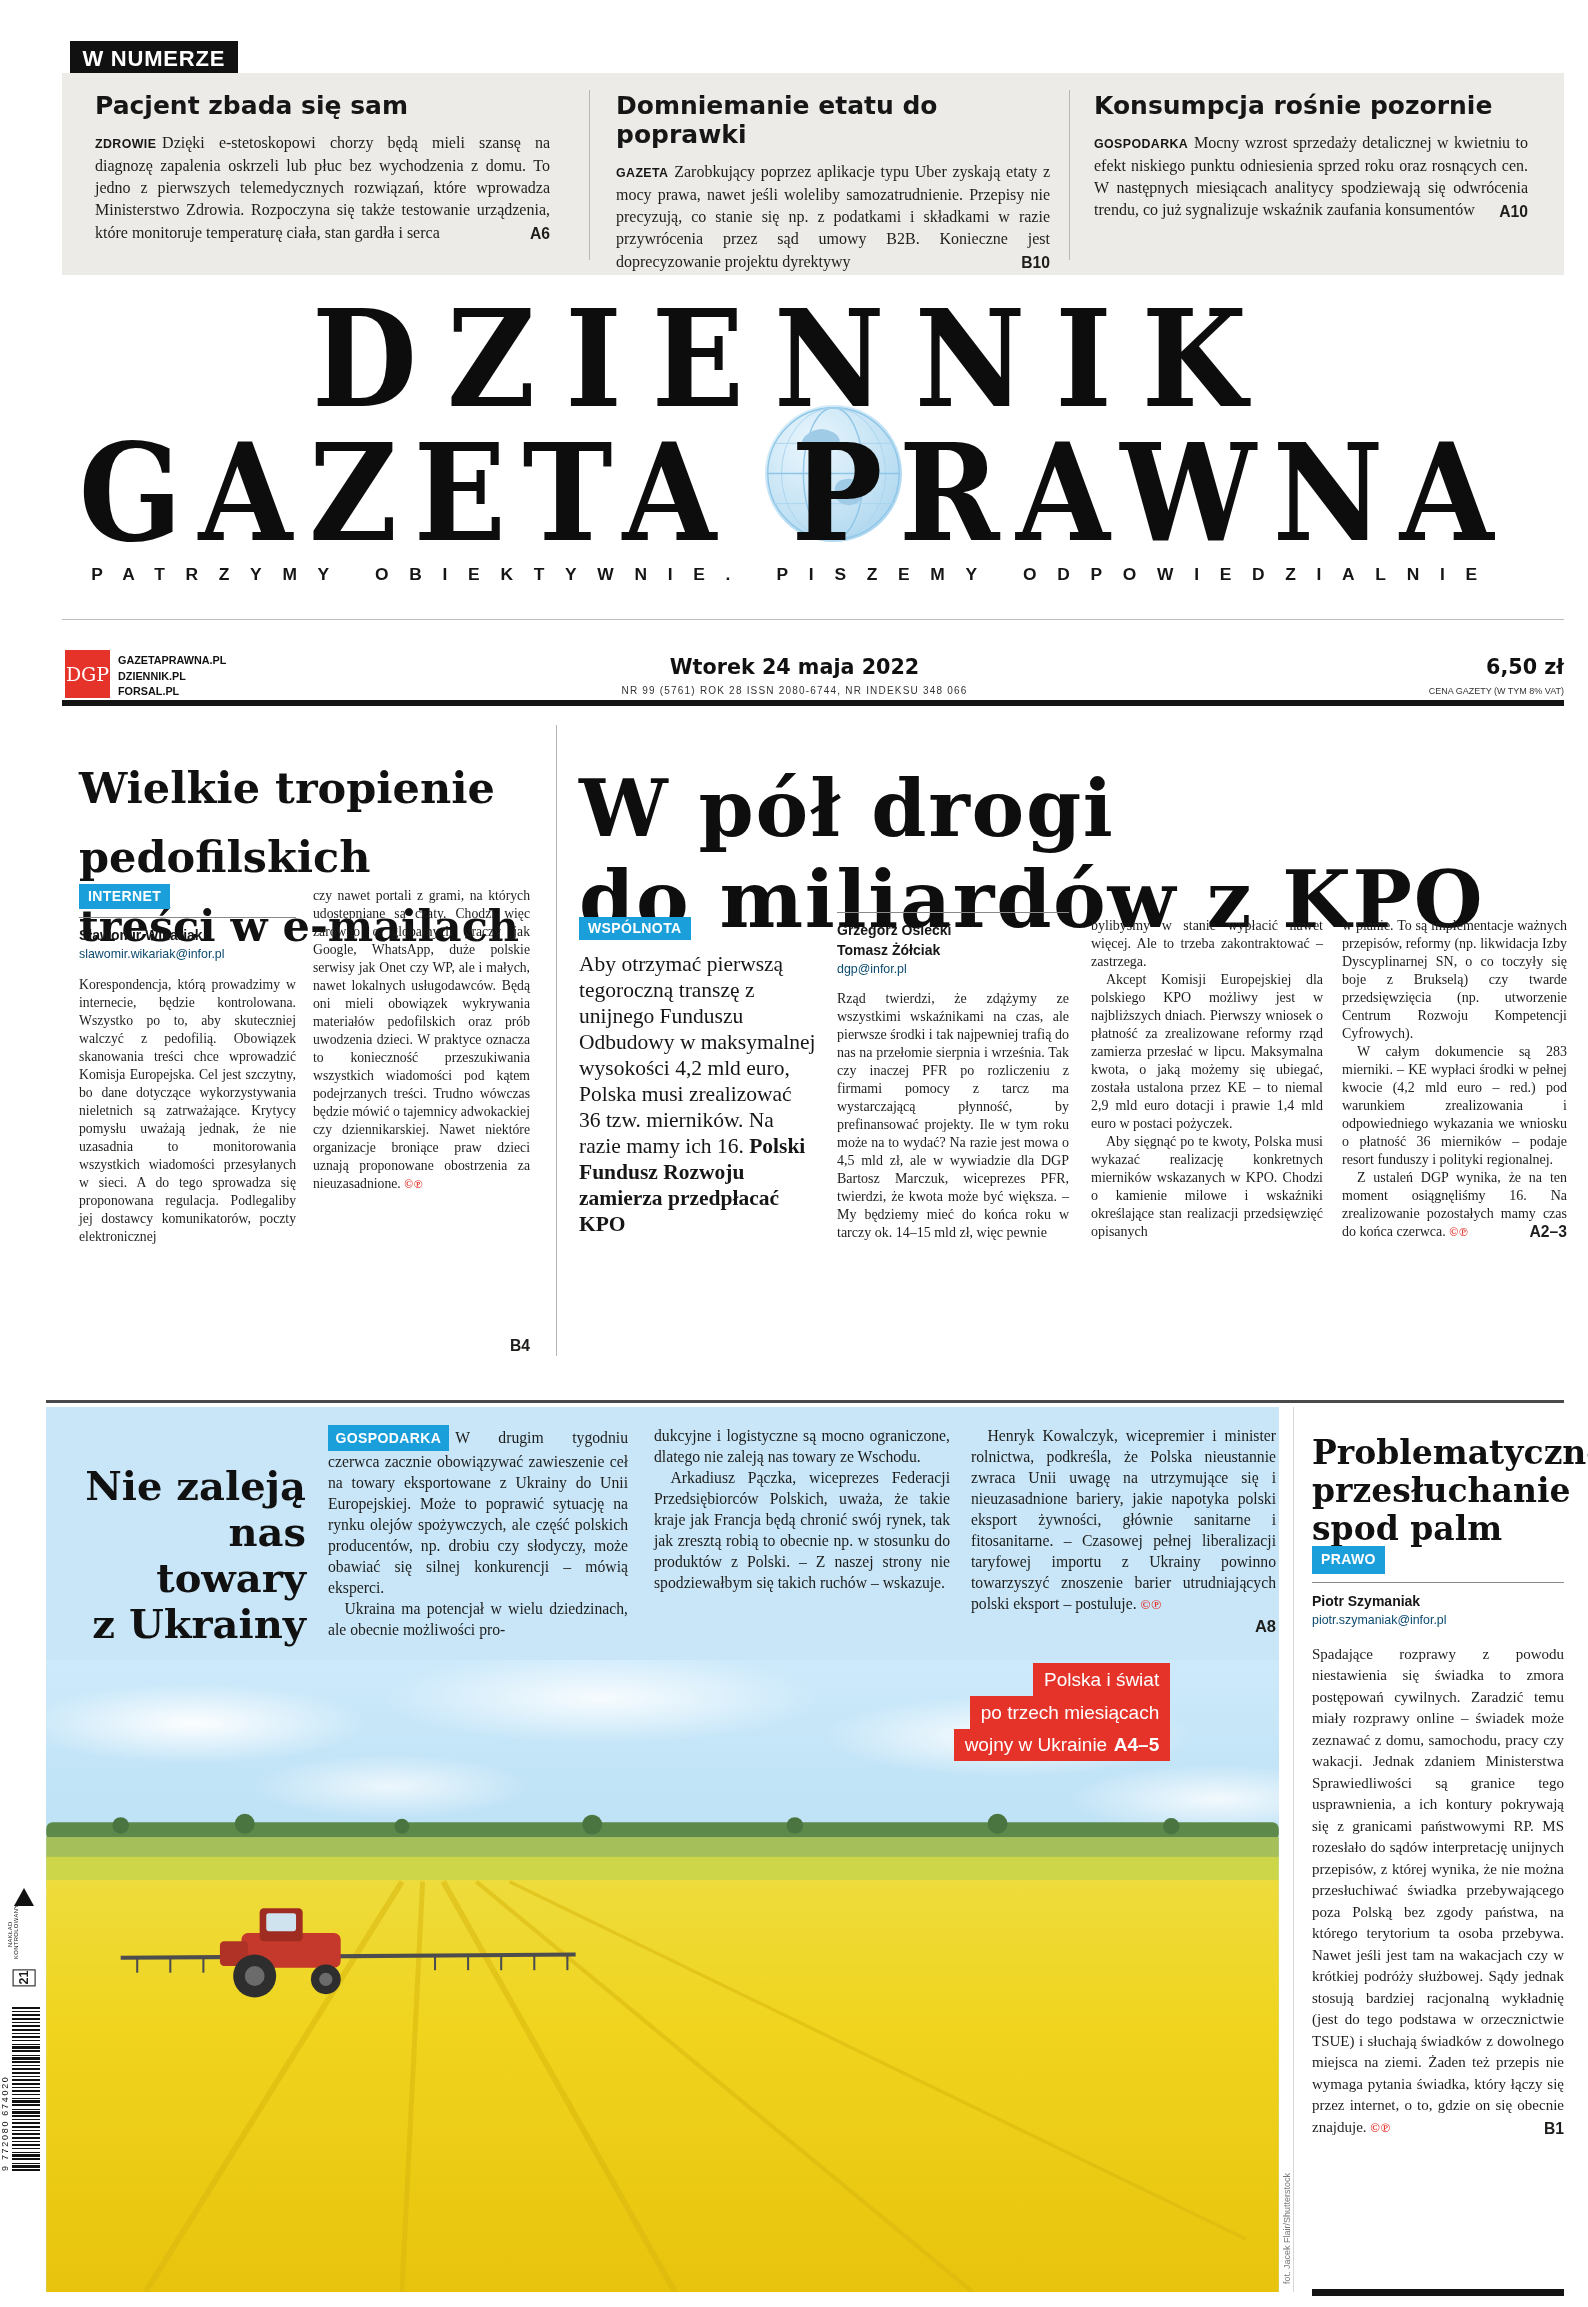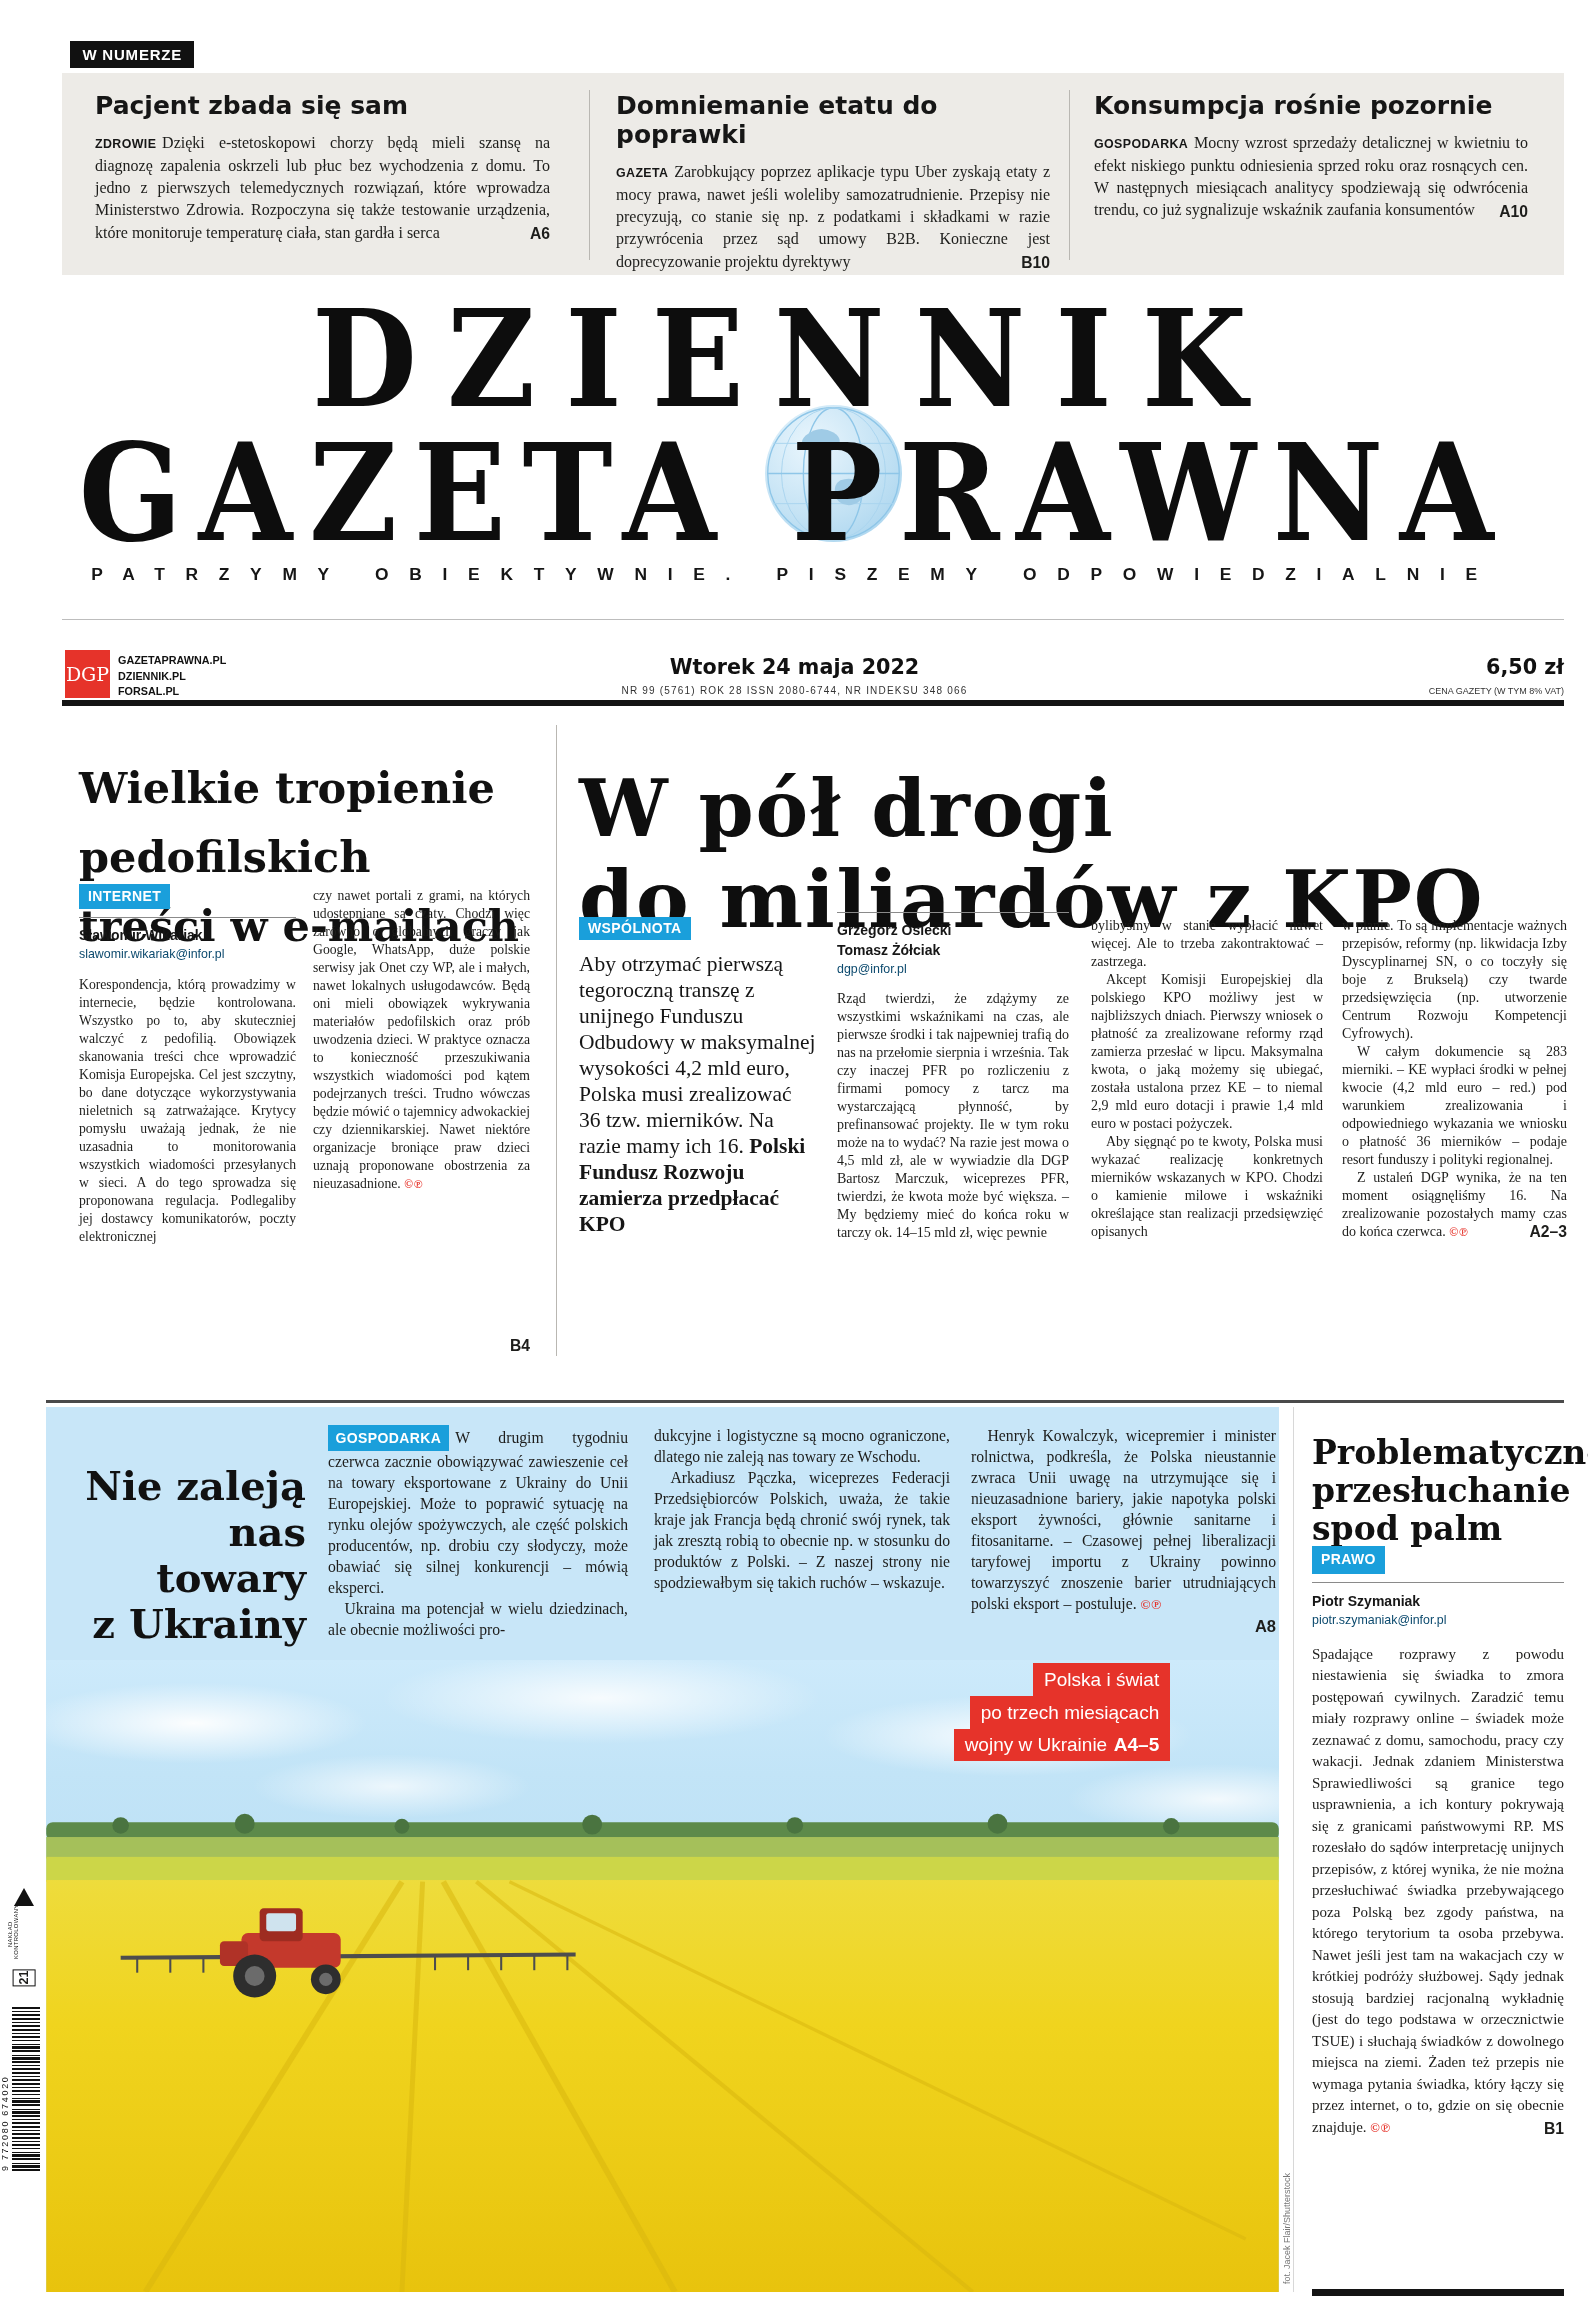--- a/index.html
+++ b/index.html
@@ -3,21 +3,21 @@
 <meta charset="utf-8">
 <style>
   html,body{margin:0;padding:0;background:#fff;}
   #page{position:relative;width:1589px;height:2307px;background:#fff;overflow:hidden;
         font-family:"Liberation Serif",serif;color:#1d1d1b;}
   .abs{position:absolute;}
   .prelines{white-space:pre-line;}
   .jt{text-align:justify;hyphens:auto;}
   
   .wn-label{left:70px;top:41px;background:#111;color:#fff;font-family:"Liberation Sans",sans-serif;
-            font-weight:bold;font-size:15px;letter-spacing:0.8px;padding:5px 12.4px;}
+            font-weight:bold;font-size:22px;letter-spacing:0.8px;padding:5px 12.4px;}
   .wn-box{left:62px;top:73px;width:1502px;height:202px;background:#edebe7;}
   .wn-col{position:absolute;top:18px;}
   .wn-h{font-family:"DejaVu Sans",sans-serif;font-weight:bold;font-size:25px;margin:0 0 11.6px 0;color:#161616;}
   .wn-b{font-size:16px;line-height:22.3px;margin:0;position:relative;padding-bottom:1.7px;}
   .kicker{font-family:"Liberation Sans",sans-serif;font-weight:bold;font-size:12.4px;letter-spacing:0.4px;margin-right:5.8px;color:#161616;}
   .pref{position:absolute;right:0;bottom:0;font-family:"Liberation Sans",sans-serif;font-weight:bold;font-size:15.7px;}
   .vrule{position:absolute;width:0.8px;background:#b9b7b2;}
   
   .mast{left:0;top:291px;width:1589px;text-align:center;font-family:"DejaVu Serif",serif;
         font-weight:bold;color:#0d0d0d;line-height:1;}

